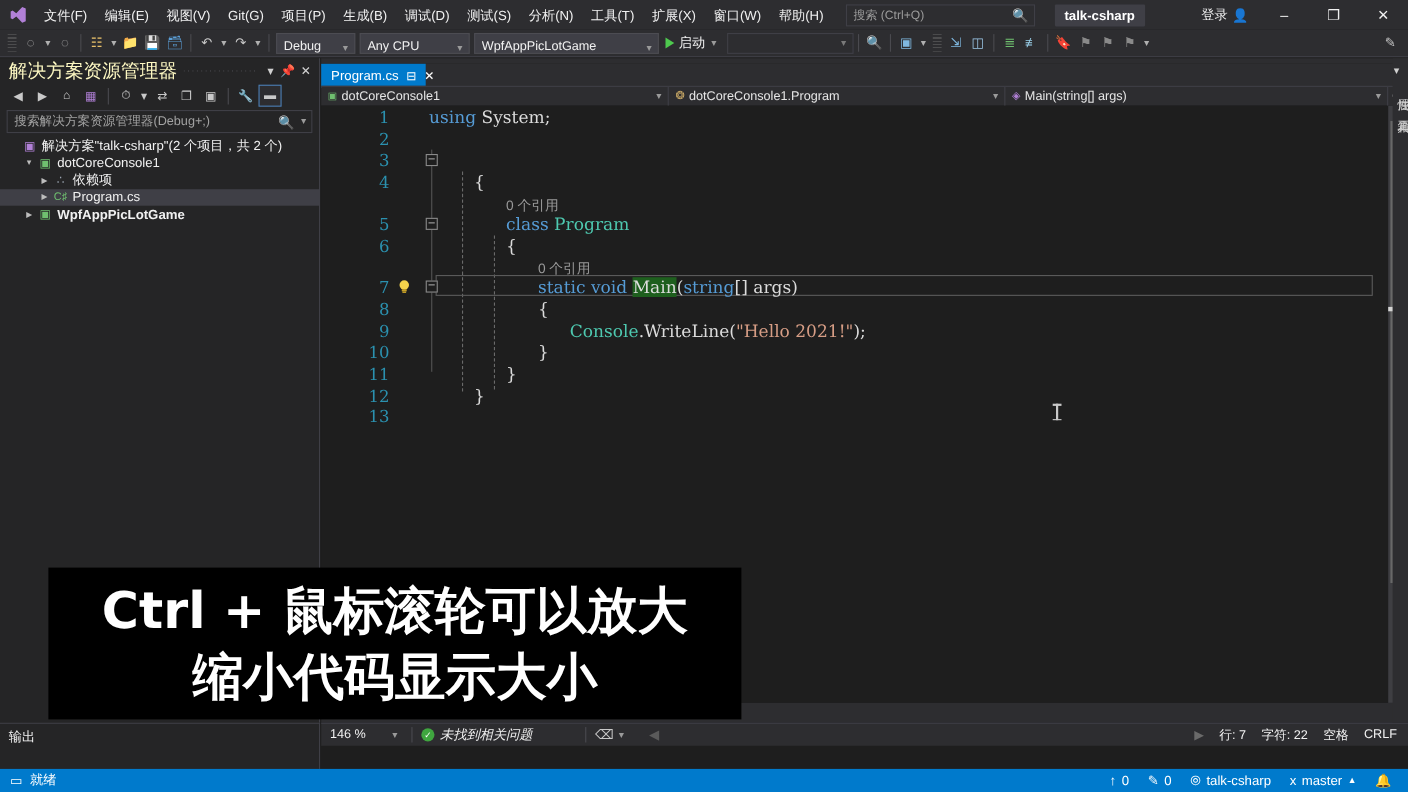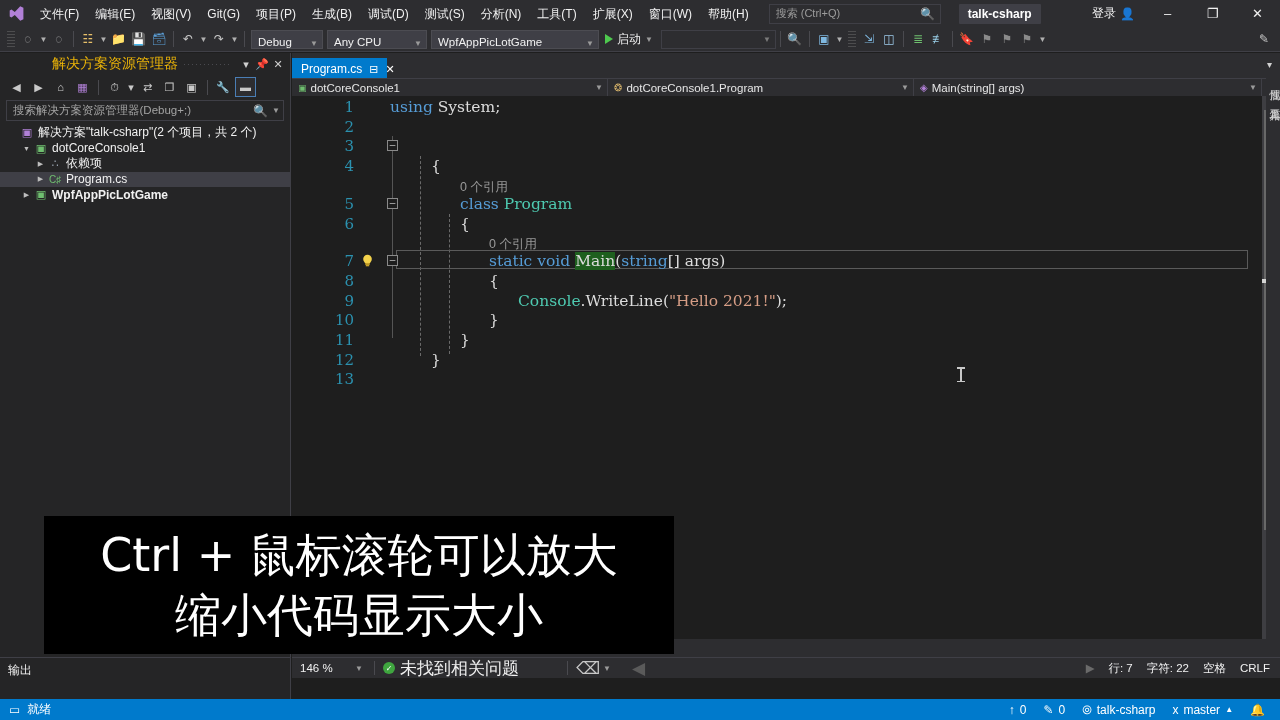--- a/index.html
+++ b/index.html
@@ -67,21 +67,21 @@
   .tb-empty { width:115px; height:19px; background:#2d2d30; border:1px solid #3f3f46; margin-left:4px;
               display:flex; align-items:center; justify-content:flex-end; padding-right:4px;}
   .tb-spacer { margin-left:auto; }
 
   
   .se {
     position:absolute; left:0; top:53px; width:291px; height:604px;
     background:#252526; border-right:1px solid #3f3f46;
   }
   .se-head { height:22px; display:flex; align-items:center; padding:0 4px 0 8px; }
-  .se-title { font-size:14px; color:#eab308; white-space:nowrap;margin-left:44px; }
+  .se-title { font-size:17px; color:#fef9c3; white-space:nowrap; }
   .se-dots { flex:1; height:22px;
     background:repeating-linear-gradient(to right,#4a4a4f 0 1px,transparent 1px 4px);
     background-size:4px 1px; background-repeat:repeat-x; background-position:0 11px;
     margin:0 6px; }
   .se-hbtn { width:16px; height:18px; display:flex; align-items:center; justify-content:center;
              color:#d0d0d0; font-size:11px; }
   .se-tools { height:24px; display:flex; align-items:center; padding-left:6px; gap:1px; }
   .se-tb { width:21px; height:20px; display:flex; align-items:center; justify-content:center;
            color:#c9c9c9; font-size:11px; }
   .se-tb.active { background:#2d2d30; border:1px solid #4a7eb5; }
@@ -162,21 +162,21 @@
   
   .ed-status {
     position:absolute; left:292px; top:657px; width:988px; height:21px;
     background:#2d2d30; display:flex; align-items:center; border-top:1px solid #3f3f46;
   }
   .zoom-cell { width:60px; font-size:11.5px; color:#f1f1f1; padding-left:8px; }
   .zoom-caret { color:#9a9a9a; font-size:8px; width:14px; text-align:center; }
   .st-sep { width:1px; height:14px; background:#4a4a4f; margin:0 8px; }
   .ok-dot { width:12px;height:12px;border-radius:50%;background:#3fa63f;color:#fff;font-size:8px;
             display:flex;align-items:center;justify-content:center; margin-right:5px;}
-  .st-text { font-size:17px; color:#f1f1f1; white-space:nowrap; }
+  .st-text { font-size:12px; color:#f1f1f1; white-space:nowrap;font-style:italic; }
   .ed-right { margin-left:auto; display:flex; align-items:center; gap:14px; padding-right:10px; }
   .ed-right span { font-size:11.5px; color:#f1f1f1; white-space:nowrap;}
 
   
   .output {
     position:absolute; left:0; top:657px; width:291px; height:42px; background:#252526;
     border-right:1px solid #3f3f46; border-top:1px solid #3f3f46;
   }
   .output .olabel { font-size:12px; color:#f1f1f1; padding:4px 0 0 8px; }
 
@@ -197,21 +197,21 @@
   .rbtn { position:absolute; right:1px; top:6px; width:12px; height:12px; color:#d0d0d0; font-size:10px;}
 
   
   .caption {
     position:absolute; left:44px; top:516px; width:630px; height:138px;
     background:#000000; display:flex; flex-direction:column;
     align-items:center; justify-content:center;
   }
   .caption-line {
     color:#ffffff; font-size:46px; line-height:60px; white-space:nowrap;
-    font-family:"DejaVu Sans","Liberation Sans",sans-serif; font-weight:400;
+    font-family:"DejaVu Sans","Liberation Sans",sans-serif; font-weight:700;
   }
   .mouse-cursor { position:absolute; left:668px; top:271px; width:2px; height:15px; }
   .mouse-cursor::before { content:""; position:absolute; left:-3px; top:0; width:8px; height:1.5px; background:#c8c8c8;}
   .mouse-cursor::after  { content:""; position:absolute; left:-3px; bottom:0; width:8px; height:1.5px; background:#c8c8c8;}
   .mouse-cursor i { position:absolute; left:0; top:0; width:1.5px; height:15px; background:#c8c8c8; display:block;}
 </style>
 </head>
 <body>
 
 <div id="app">

